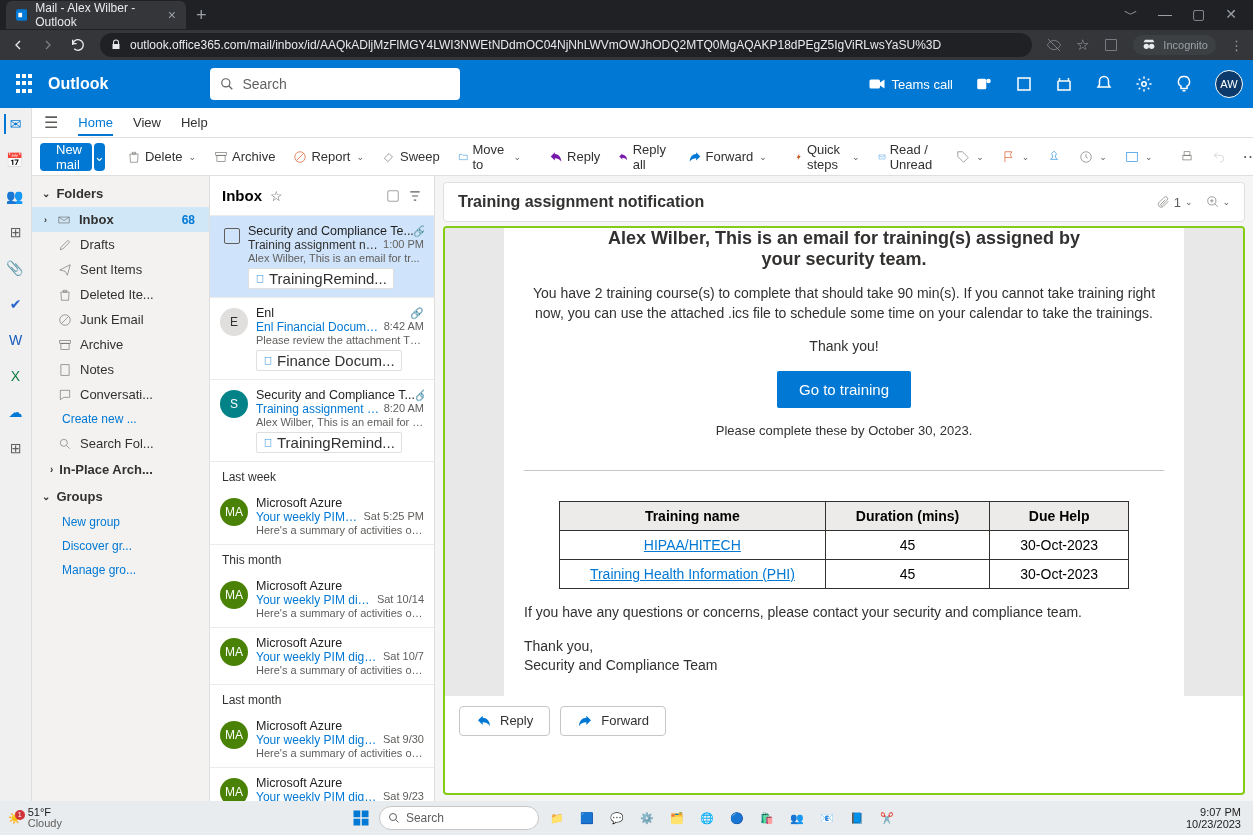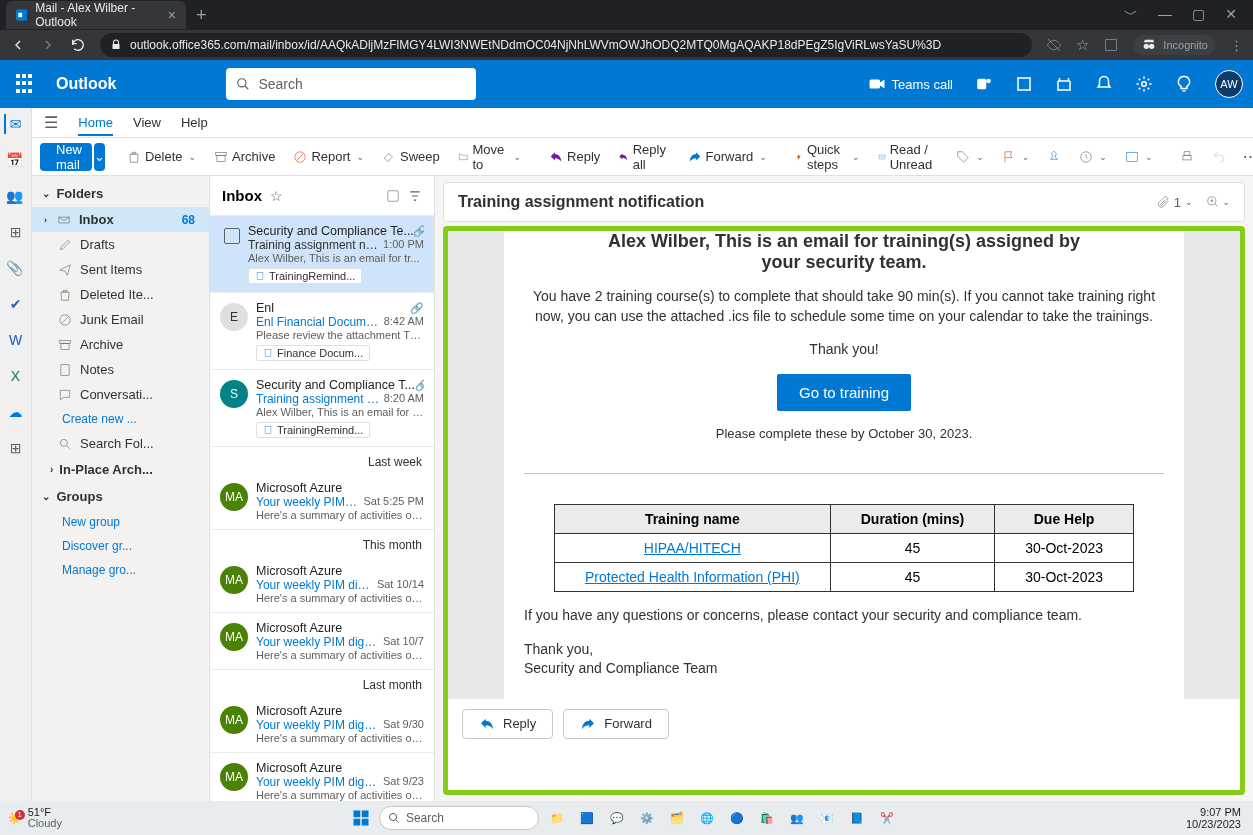--- a/index.html
+++ b/index.html
@@ -11,21 +11,21 @@
 .tab-close { margin-left:8px; color:#9aa0a6; font-size:14px; }
 .new-tab { color:#9aa0a6; font-size:18px; padding:0 10px; }
 .tab-controls { margin-left:auto; display:flex; gap:20px; color:#9aa0a6; font-size:14px; padding-right:10px; }
 .addr-bar { height:30px; background:#35363a; display:flex; align-items:center; padding:0 10px; gap:14px; color:#9aa0a6; font-size:13px; }
 .addr-bar svg { width:16px; height:16px; fill:#9aa0a6; }
 .url-box { flex:1; background:#202124; border-radius:14px; height:24px; display:flex; align-items:center; padding:0 10px; gap:8px; color:#e8eaed; font-size:12px; }
 .url-box .lock{width:12px;height:12px;fill:#e8eaed;}
 .addr-right { display:flex; gap:14px; align-items:center; }
 .incognito-badge { display:flex; align-items:center; gap:6px; background:#3c4043; padding:2px 8px; border-radius:12px; font-size:11px; }
 
-.o-header { height:48px; background:#0078d4; display:flex; align-items:center; color:#fff; padding:0 10px; gap:10px; }
+.o-header { height:48px; background:#0078d4; display:flex; align-items:center; color:#fff; padding:0 10px; gap:2px; }
 .waffle { width:20px; height:20px; display:grid; grid-template-columns:repeat(3,4px); grid-gap:2px; margin:0 6px; }
 .waffle span { width:4px; height:4px; background:#fff; }
 .o-title { font-size:16px; font-weight:600; margin-left:4px; }
 .search-box { margin-left:100px; background:#fff; border-radius:4px; height:32px; width:250px; display:flex; align-items:center; padding:0 10px; gap:8px; color:#616161; font-size:14px; }
 .o-header-right { margin-left:auto; display:flex; align-items:center; gap:22px; font-size:13px; }
 .o-header-right svg { width:18px; height:18px; fill:#fff; }
 .avatar-small { width:28px; height:28px; border-radius:50%; background:#0b3a6b; border:1px solid #fff; display:flex; align-items:center; justify-content:center; font-size:11px; color:#fff; }
 
 .workspace { flex:1; display:flex; background:#faf9f8; min-height:0; }
 .app-rail { width:32px; background:#f0f0f0; border-right:1px solid #e1dfdd; display:flex; flex-direction:column; align-items:center; padding-top:6px; gap:16px; }
@@ -64,28 +64,28 @@
 .msg-item.selected { background:#cfe4fa; }
 .msg-avatar { width:28px; height:28px; border-radius:50%; display:flex; align-items:center; justify-content:center; font-size:12px; color:#fff; flex-shrink:0; margin-top:2px; }
 .msg-item.selected .msg-avatar{border:1px solid #605e5c; width:16px;height:16px;border-radius:2px;background:none!important;margin-top:4px;margin-left:4px;}
 .msg-body { flex:1; min-width:0; }
 .msg-from { font-size:12.5px; color:#201f1e; white-space:nowrap; overflow:hidden; text-overflow:ellipsis; display:flex; align-items:center;}
 .msg-from .attach{margin-left:auto;font-size:11px;color:#605e5c;}
 .msg-subj { color:#0078d4; font-size:12px; white-space:nowrap; overflow:hidden; text-overflow:ellipsis; display:flex;}
 .msg-item:not(.unread) .msg-subj{color:#323130;}
 .msg-subj .time{margin-left:auto;color:#605e5c;font-size:11px;flex-shrink:0;padding-left:4px;}
 .msg-prev { color:#605e5c; font-size:11px; white-space:nowrap; overflow:hidden; text-overflow:ellipsis; }
-.msg-chip { display:inline-flex; align-items:center; gap:4px; border:1px solid #e1dfdd; border-radius:2px; padding:1px 6px; font-size:11px; margin-top:4px; color:#323130; background:#fff;}
+.msg-chip { display:inline-flex; align-items:center; gap:4px; border:1px solid #e1dfdd; border-radius:2px; padding:1px 6px; font-size:15px; margin-top:4px; color:#323130; background:#fff;}
 .msg-chip svg{width:10px;height:10px;}
-.msg-group-header{font-size:12px;color:#323130;padding:8px 12px 4px;font-weight:400;text-align:right;}
+.msg-group-header{font-size:12px;color:#323130;padding:8px 12px 4px;font-weight:400;}
 
 .read-pane { flex:1; display:flex; flex-direction:column; background:#f5f5f5; min-width:0; padding:0 6px;}
 .read-head { background:#fff; border:1px solid #e1dfdd; border-radius:4px; margin:6px 2px 4px; height:40px; display:flex; align-items:center; padding:0 14px; font-size:16px; font-weight:600; color:#323130;}
 .read-head .tools{margin-left:auto;display:flex;gap:14px;font-size:13px;font-weight:400;color:#605e5c;align-items:center;}
-.read-body-wrap{flex:1;background:#fff;border:5px solid #84cc16;border-radius:4px;margin:0 2px 6px;overflow:auto;padding:0;}
+.read-body-wrap{flex:1;background:#fff;border:2px solid #84cc16;border-radius:4px;margin:0 2px 6px;overflow:auto;padding:0;}
 .email-canvas{background:#e8e8e8;padding:0 40px;}
 .email-paper{background:#fff;margin:0 auto;max-width:680px;padding:0 20px 20px;}
 .email-paper h2{text-align:center;font-size:18px;font-weight:600;color:#323130;}
 .email-paper p{text-align:center;font-size:14px;color:#323130;margin:14px 0;line-height:1.4;}
 .go-btn{background:#0078d4;color:#fff;border:none;padding:10px 22px;font-size:15px;display:block;margin:12px auto;border-radius:2px;}
 .email-paper hr{border:none;border-top:1px solid #c8c6c4;margin:30px 0;}
 .email-paper .left{text-align:left;}
 .training-table{border-collapse:collapse;margin:14px auto;font-size:14px;}
 .training-table th,.training-table td{border:1px solid #323130;padding:6px 30px;text-align:center;}
 .training-table th{background:#edebe9;font-weight:600;}
@@ -590,21 +590,21 @@
                       <th>Due Help</th>
                     </tr>
                   </thead>
                 <tbody id="tbl-body">
                     <tr>
                       <td><a href="#">HIPAA/HITECH</a></td>
                       <td>45</td>
                       <td>30-Oct-2023</td>
                     </tr>
                     <tr>
-                      <td><a href="#">Protected Health Information (PHI)</a></td>
+                      <td><a href="#">Training Health Information (PHI)</a></td>
                       <td>45</td>
                       <td>30-Oct-2023</td>
                     </tr>
                   </tbody>
               </table>
               <p class="left">If you have any questions or concerns, please contact your security and compliance team.</p>
               <p class="left" style="margin-bottom:0"><span>Thank you,</span><br><span>Security and Compliance Team</span></p>
             </div>
           </div>
           <div class="reply-bar">

